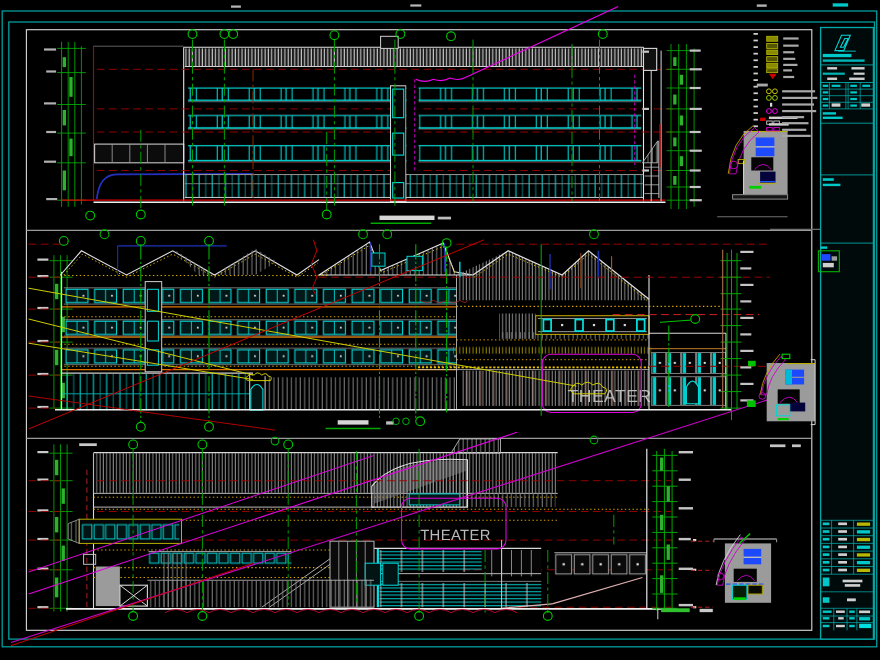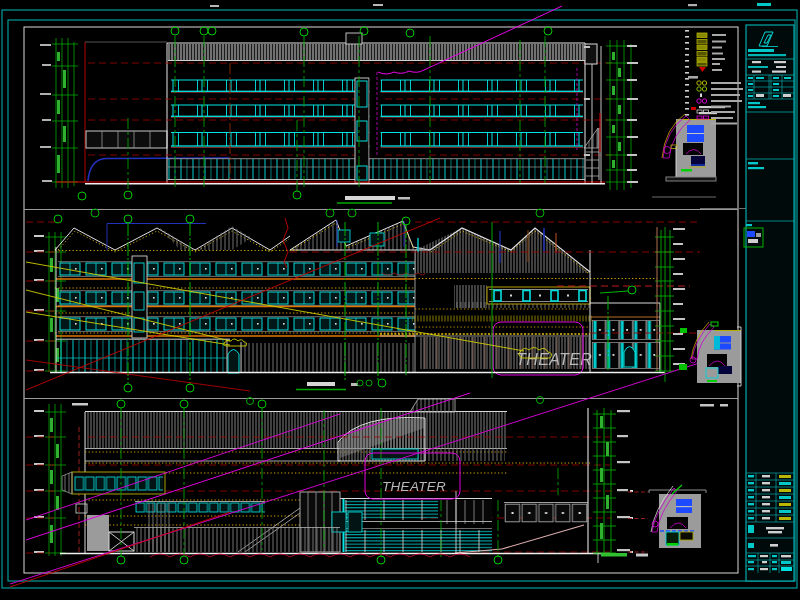--- a/index.html
+++ b/index.html
@@ -1,16 +1,16 @@
 <!DOCTYPE html>
 <html><head>
 <meta charset="utf-8">
 <style>
 html,body{margin:0;padding:0;background:#000;}
-#sheet{width:800px;height:600px;background:#000;position:relative;overflow:hidden;font-style:italic;}
+#sheet{width:800px;height:600px;background:#000;position:relative;overflow:hidden;}
 svg{display:block;}
 text{font-family:"Liberation Sans",sans-serif;}
 </style>
 </head>
 <body>
 <div id="sheet">
 <svg width="800" height="600" viewBox="0 0 800 600">
 <defs>
 <pattern id="pTick" width="3" height="17" patternUnits="userSpaceOnUse">
           <rect width="3" height="17" fill="#1c1c1c"></rect>

